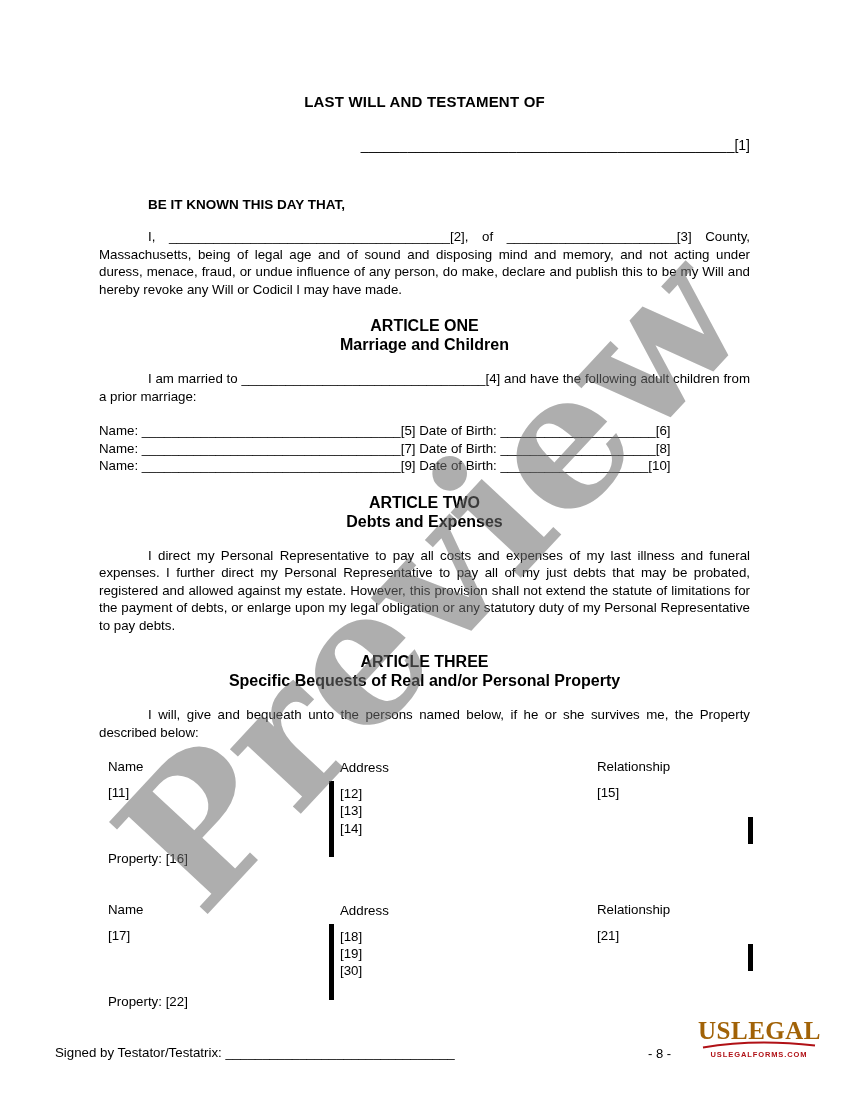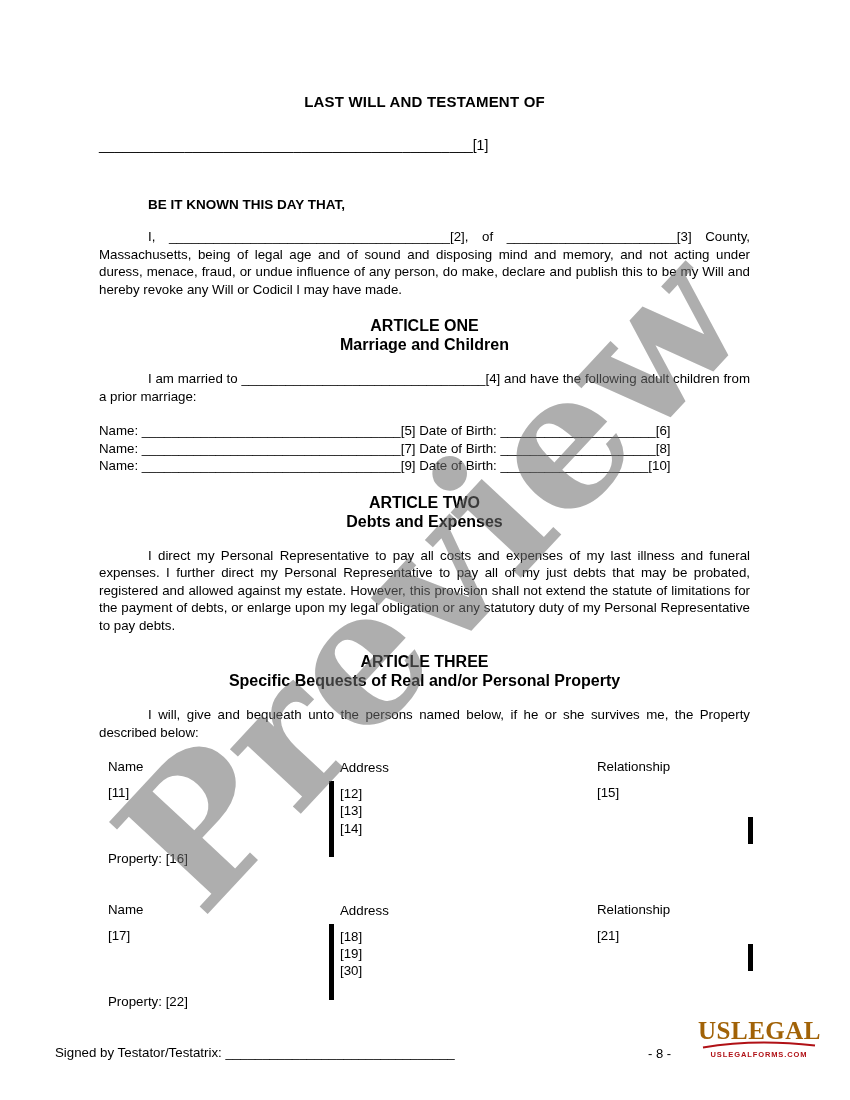--- a/index.html
+++ b/index.html
@@ -22,21 +22,21 @@
     width: 651px;
     z-index: 1;
   }
   .title {
     text-align: center;
     font-size: 15px;
     font-weight: bold;
     letter-spacing: 0.2px;
   }
   .blank-line {
-    text-align: left;
+    text-align: right;
     margin-top: 27px;
     font-size: 14px;
   }
   .be-known {
     margin-top: 44px;
     padding-left: 49px;
     font-weight: bold;
     font-size: 13.5px;
   }
   p.body {

